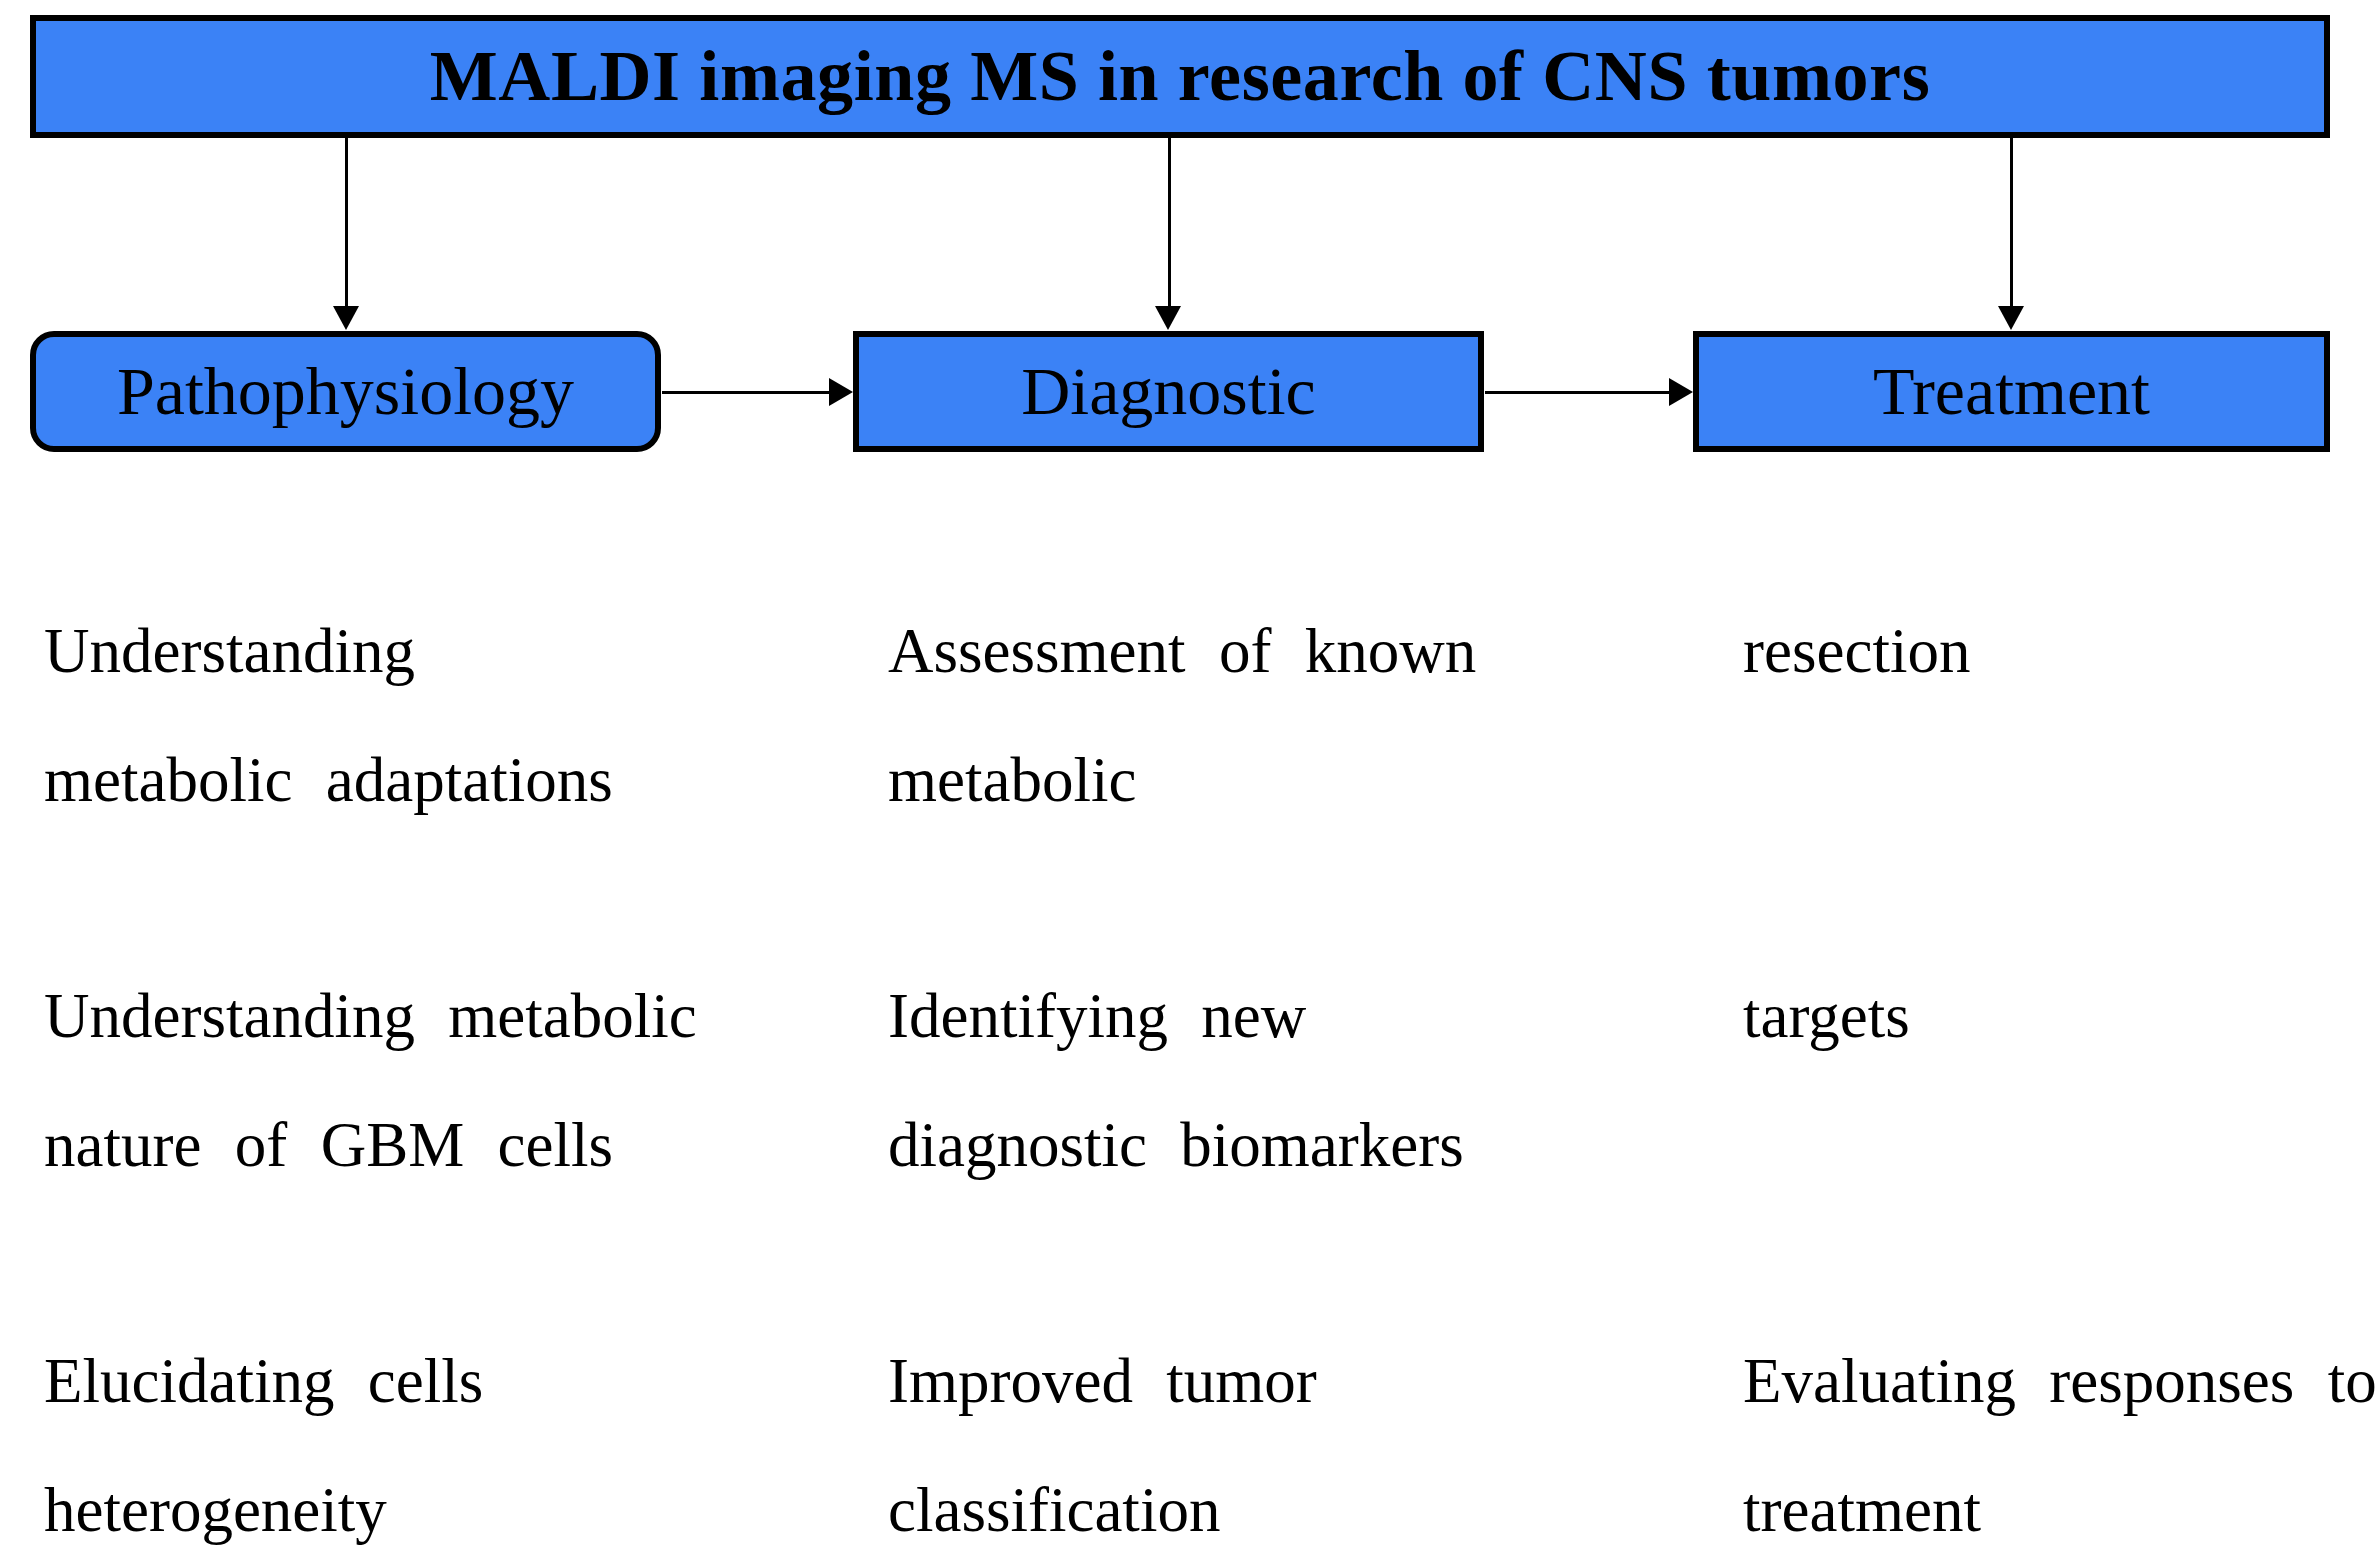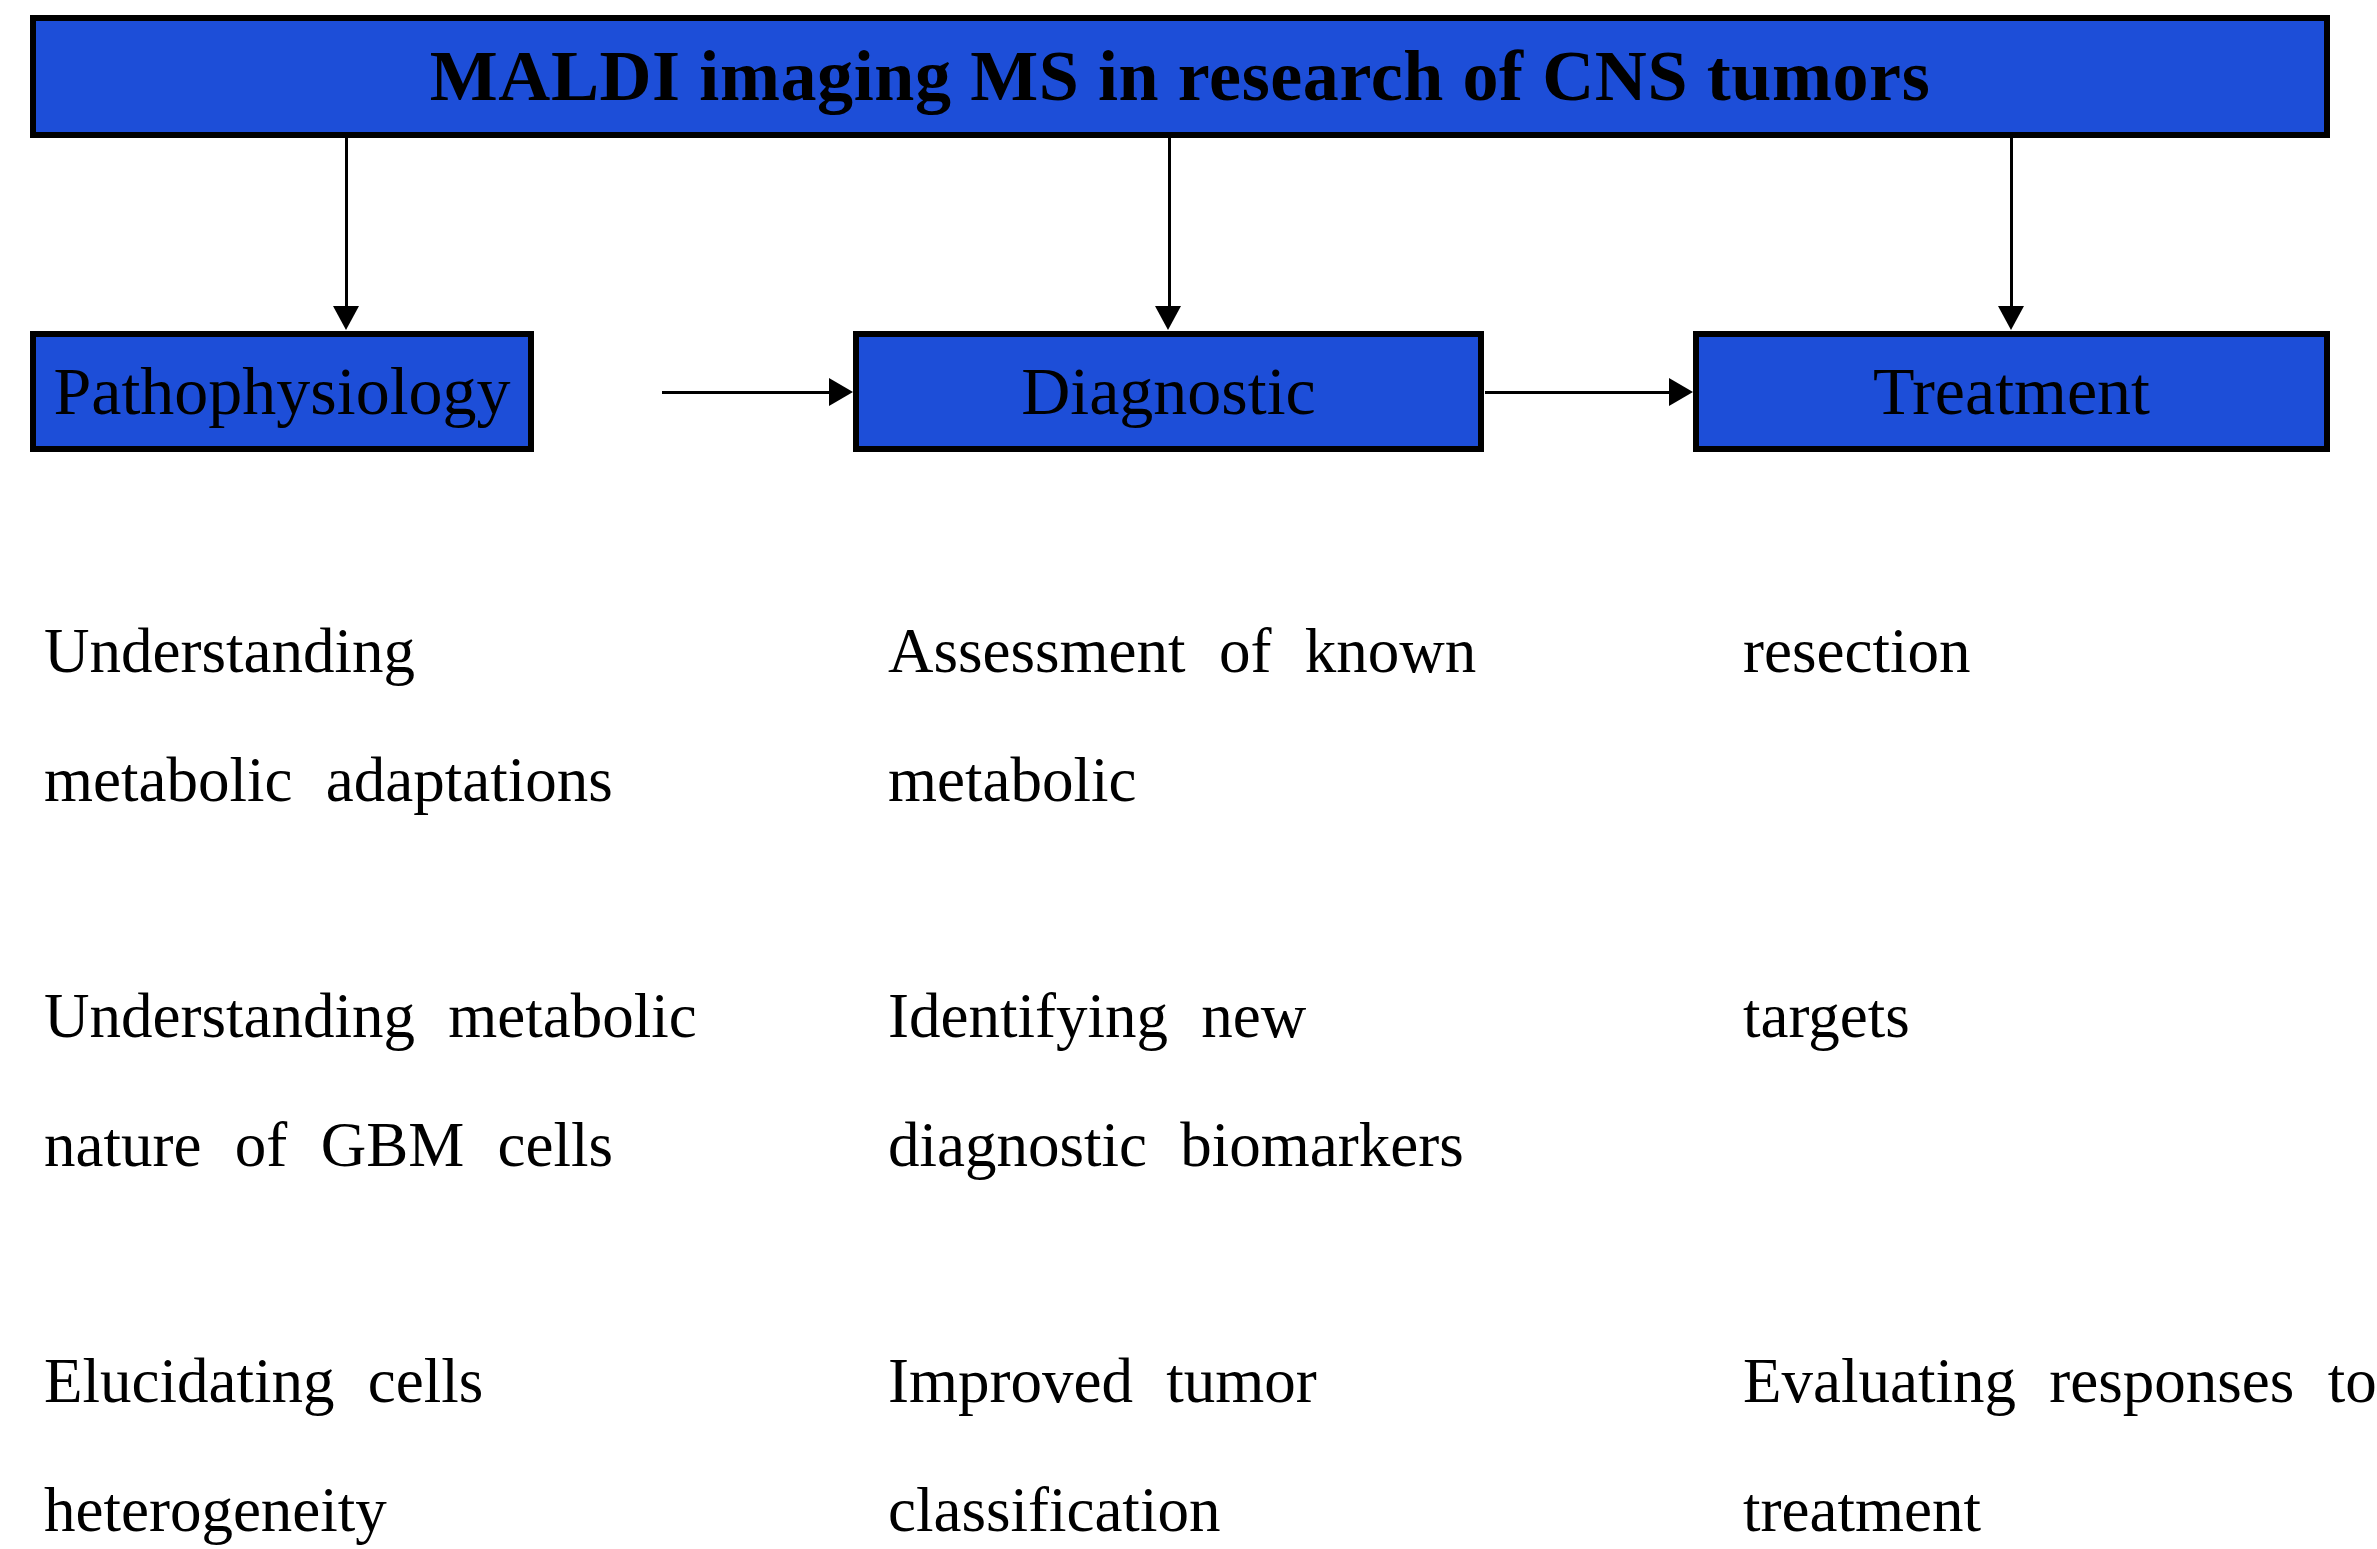--- a/index.html
+++ b/index.html
@@ -12,41 +12,41 @@
     position: relative;
     background: #ffffff;
     color: #000000;
     font-family: "Liberation Serif", "DejaVu Serif", serif;
     overflow: hidden;
   }
   .box {
     position: absolute;
     box-sizing: border-box;
     border: 6.5px solid #000000;
-    background: #1d4ed8;
+    background: #3b82f6;
     display: flex;
     align-items: center;
     justify-content: center;
     white-space: nowrap;
   }
   .title-box {
     left: 30px;
     top: 15px;
     width: 2300px;
     height: 123px;
     font-size: 72px;
     font-weight: bold;
     letter-spacing: 0.6px;
   }
   .branch-box {
     top: 331px;
     height: 121px;
     font-size: 68px;
   }
-  #box-pathophysiology { left: 30px;   width: 504px; }
+  #box-pathophysiology { left: 30px;   width: 631px; border-radius: 24px; }
   #box-diagnostic      { left: 853px; width: 631px; }
   #box-treatment       { left: 1693px; width: 637px; }
 
   .vline {
     position: absolute;
     width: 2.6px;
     top: 137px;
     height: 171px;
     background: #000000;
   }

